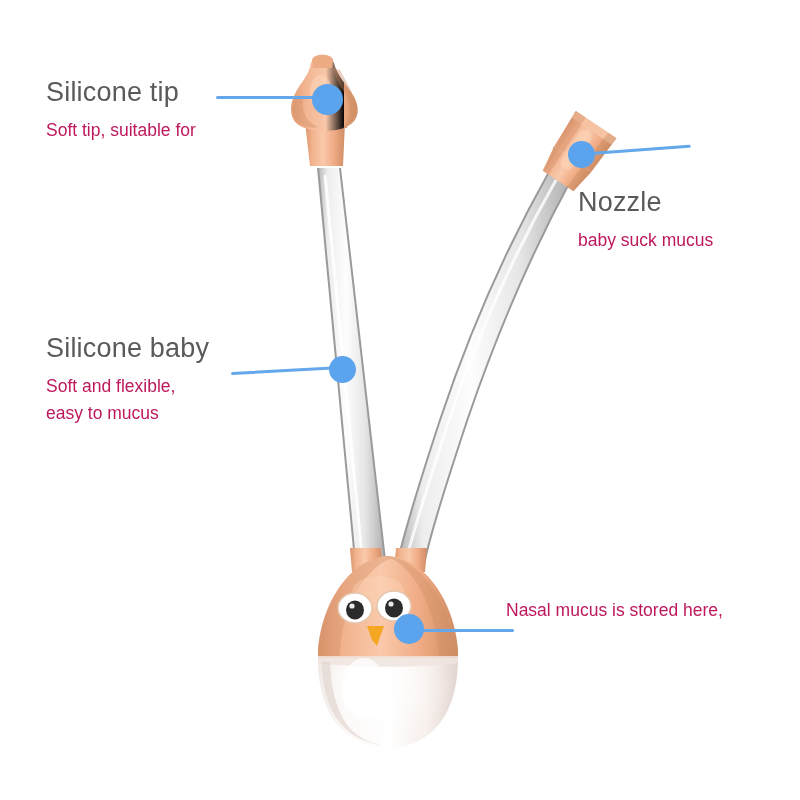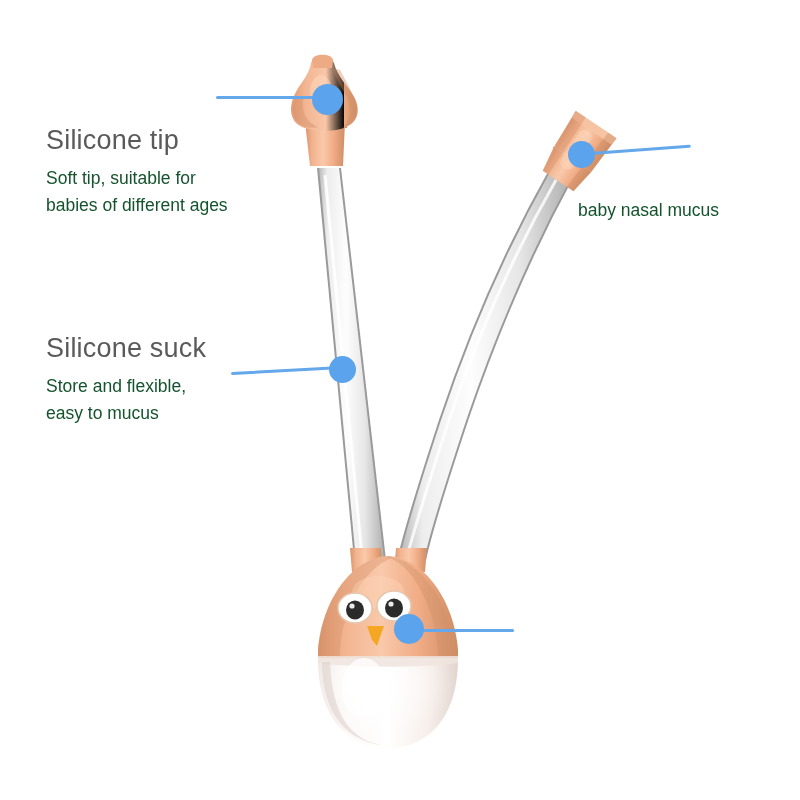--- a/index.html
+++ b/index.html
@@ -24,30 +24,30 @@
   .callout .title {
     font-size: 27px;
     color: #5a5a5a;
     font-weight: 400;
     letter-spacing: 0.2px;
     white-space: nowrap;
     line-height: 1.1;
   }
   .callout .desc {
     font-size: 17.5px;
-    color: #14532d;
+    color: #be185d;
     font-weight: 400;
     line-height: 1.55;
     margin-top: 9px;
     white-space: nowrap;
   }
   .callout .desc span { display: block; }
 
   
-  #co-tip   { left: 46px;  top: 78px; margin-top: 48px;  }
+  #co-tip   { left: 46px;  top: 78px;  }
   #co-straw { left: 46px;  top: 334px; }
   #co-nozzle{ left: 578px; top: 188px; }
   #co-store { left: 506px; top: 588px; }
 
   
   .leader {
     position: absolute;
     background: #64a7ea;
     height: 2.5px;
     border-radius: 2px;
@@ -223,36 +223,37 @@
 
   <div class="dot" id="dot-tip"></div>
   <div class="dot" id="dot-straw"></div>
   <div class="dot" id="dot-nozzle"></div>
   <div class="dot" id="dot-store"></div>
 
   <div class="callout" id="co-tip">
     <div class="title">Silicone tip</div>
     <div class="desc">
       <span>Soft tip, suitable for</span>
-      <span>babies of different ages</span>
     </div>
   </div>
 
   <div class="callout" id="co-straw">
-    <div class="title">Silicone suck</div>
-    <div class="desc">
-      <span>Store and flexible,</span>
+    <div class="title">Silicone baby</div>
+    <div class="desc">
+      <span>Soft and flexible,</span>
       <span>easy to mucus</span>
     </div>
   </div>
 
   <div class="callout" id="co-nozzle">
-    <div class="desc">
-      <span>baby nasal mucus</span>
+    <div class="title">Nozzle</div>
+    <div class="desc">
+      <span>baby suck mucus</span>
     </div>
   </div>
 
   <div class="callout" id="co-store">
     <div class="desc">
+      <span>Nasal mucus is stored here,</span>
     </div>
   </div>
 
 </div>
 
 </body></html>

